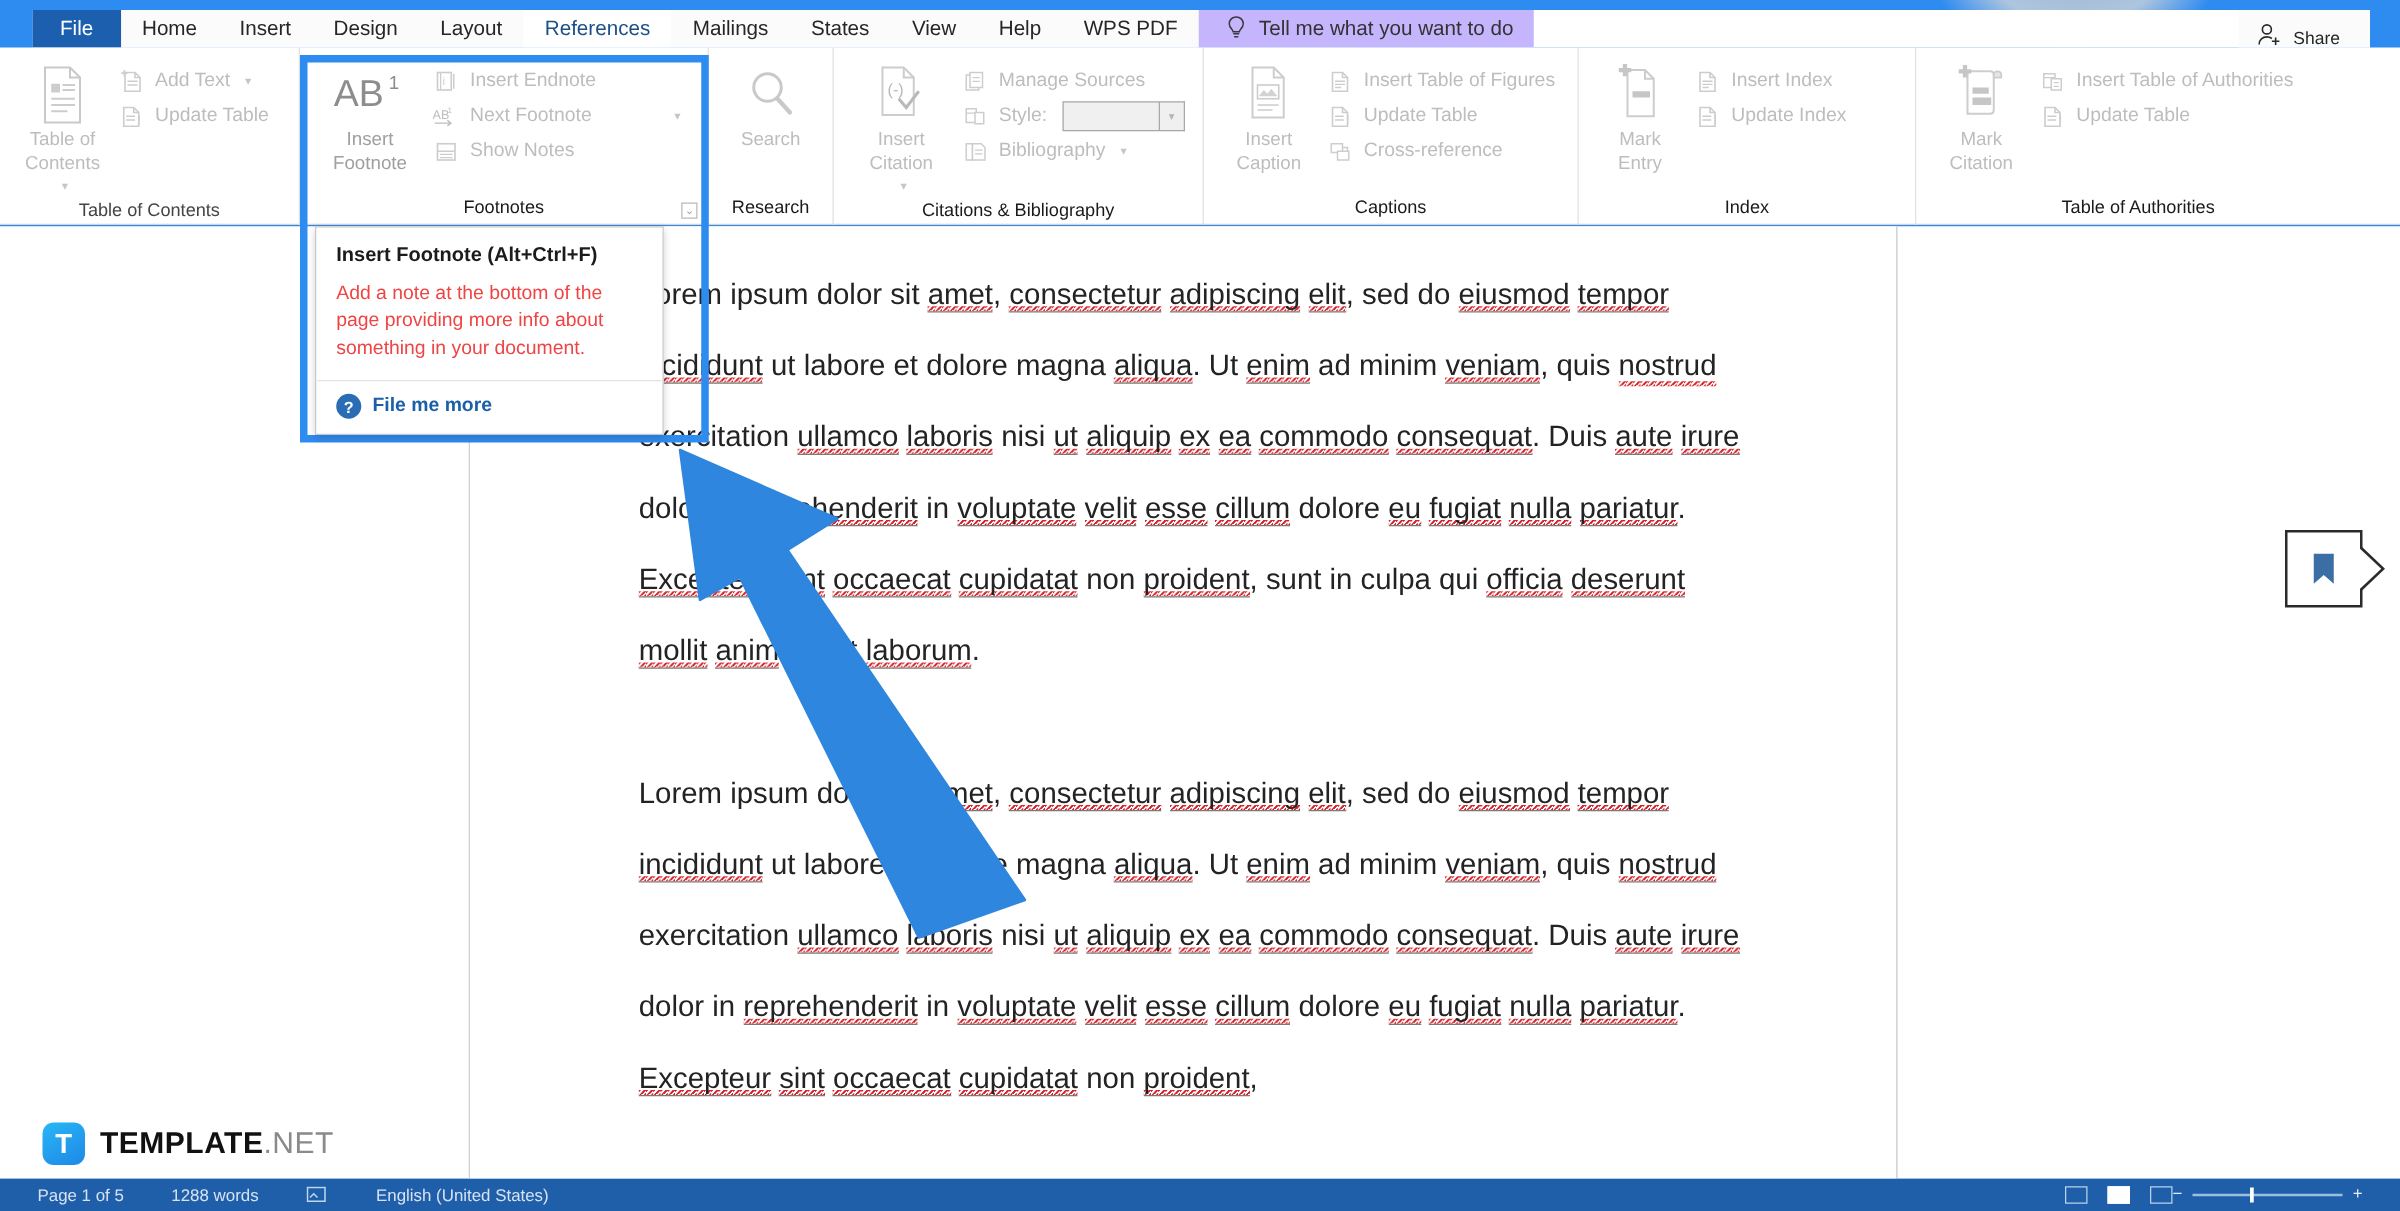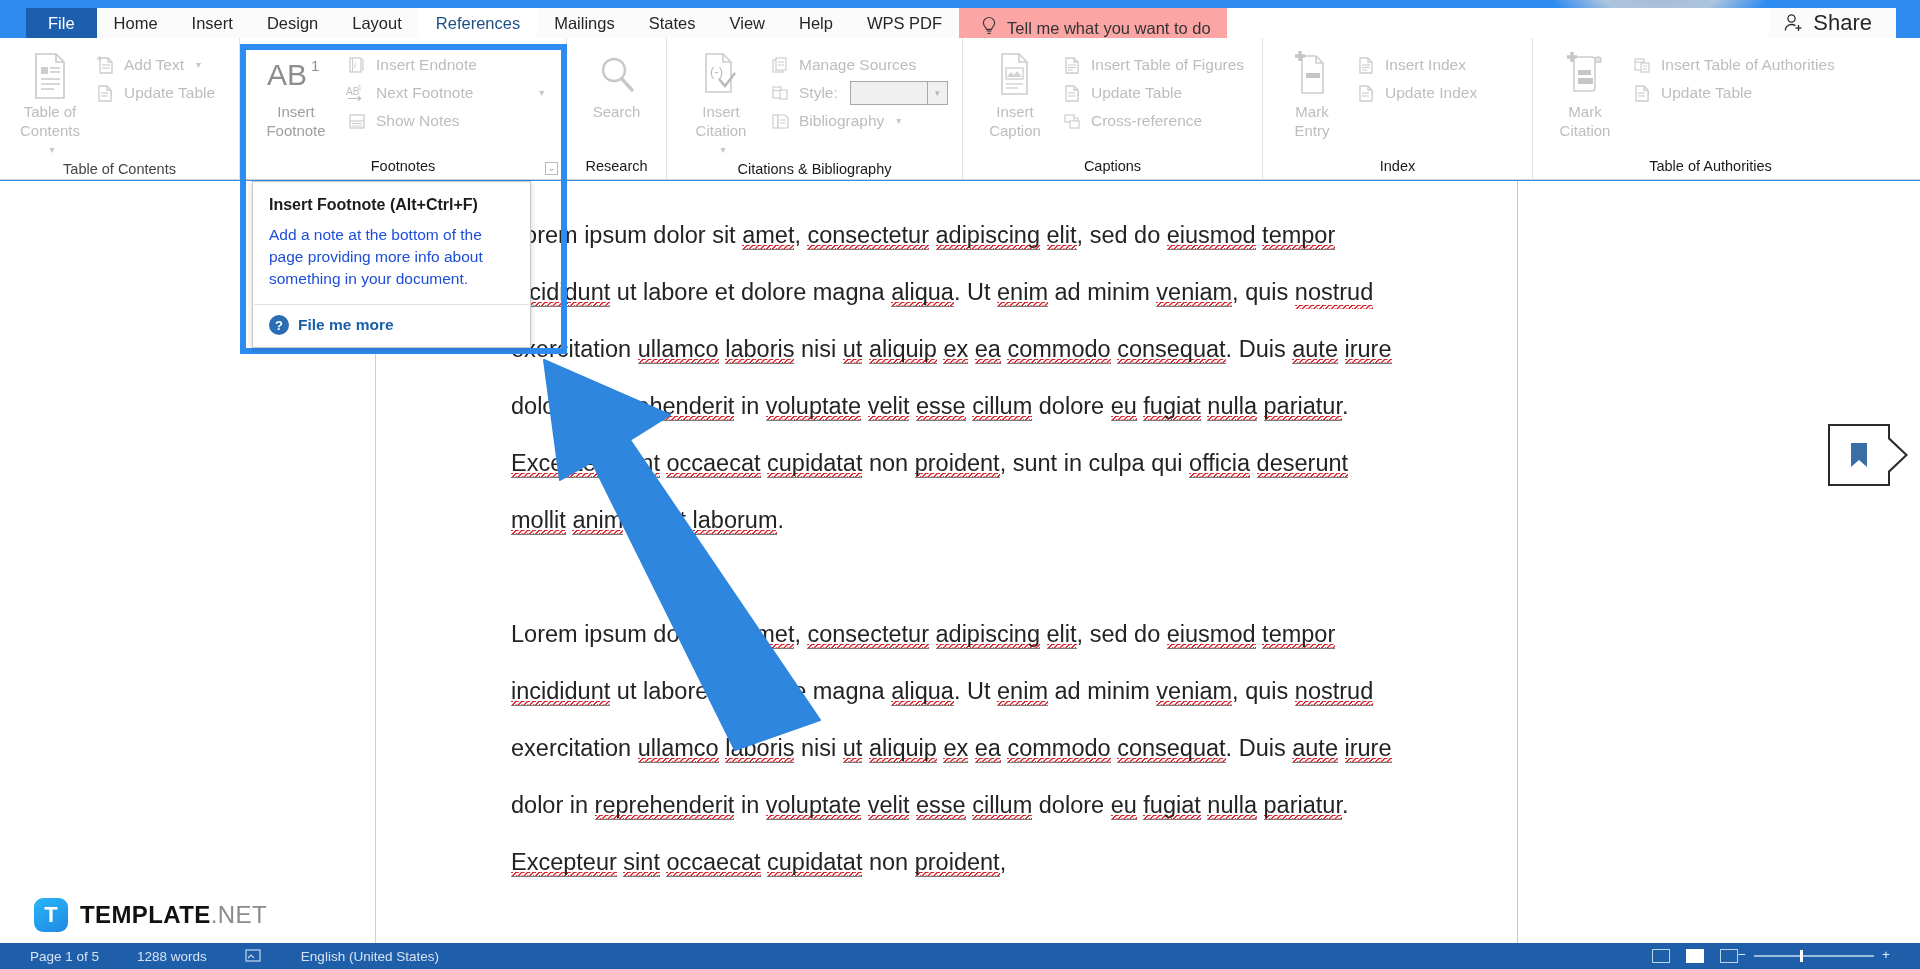--- a/index.html
+++ b/index.html
@@ -28,29 +28,29 @@
     font-size: 16.5px; color: #262626; white-space: nowrap;
     background: #fbfbfb;
     cursor: default;
   }
   .tab.file {
     background: #1b5fae; color: #ffffff; font-size: 16.5px;
     padding: 0 22px; font-weight: 400;
   }
   .tab.active { background: #ffffff; color: #1b4f86; }
   .tellme {
-    display: flex; align-items: flex-end; gap: 10px;
+    display: flex; align-items: center; gap: 10px;
     padding: 0 16px 0 22px; height: 30px; font-size: 16.5px; color: #333;
-    background: #fca5a5;
+    background: #c4b5fd;
   }
   .bulb { width: 16px; height: 22px; position: relative; display: inline-block; }
   .bulb svg { display: block; }
   .share {
-    margin-left: auto; display: flex; align-items: center; gap: 8px;
-    padding: 0 24px 0 14px; height: 30px; font-size: 22px; color: #262626;
+    margin-left: auto; display: flex; align-items: flex-end; gap: 8px;
+    padding: 0 24px 0 14px; height: 30px; font-size: 14px; color: #262626;
     background: #fbfbfb;
   }
 
   
   .swoosh {
     position: absolute; right: 150px; top: -34px; width: 220px; height: 72px;
     border-radius: 50%;
     background: radial-gradient(ellipse at 50% 30%, #c9c9c9 0%, #d8d8d8 40%, rgba(255,255,255,0) 72%);
     opacity: .75; pointer-events: none;
   }
@@ -117,21 +117,21 @@
   }
 
   
   .tooltip {
     position: absolute; left: 252px; top: 181px; width: 279px;
     background: #ffffff; border: 1px solid #c8c8c8;
     box-shadow: 0 2px 6px rgba(0,0,0,.18); z-index: 45;
     padding: 0;
   }
   .tt-title { font-size: 16px; font-weight: 700; color: #1b1b1b; padding: 14px 16px 2px 16px; }
-  .tt-body { font-size: 15.5px; color: #1d4ed8; line-height: 22px; padding: 8px 16px 14px 16px; }
+  .tt-body { font-size: 15.5px; color: #ef4444; line-height: 22px; padding: 8px 16px 14px 16px; }
   .tt-sep { height: 1px; background: #e2e2e2; margin: 0 1px; }
   .tt-more { display: flex; align-items: center; gap: 9px; padding: 10px 16px 12px 16px; }
   .tt-more span.txt { color: #1a5fa8; font-size: 15.5px; font-weight: 700; }
   .qmark {
     width: 20px; height: 20px; border-radius: 50%; background: #2a6db5; color: #fff;
     font-size: 13px; font-weight: 700; display: flex; align-items: center; justify-content: center;
   }
 
   
   .canvas {

